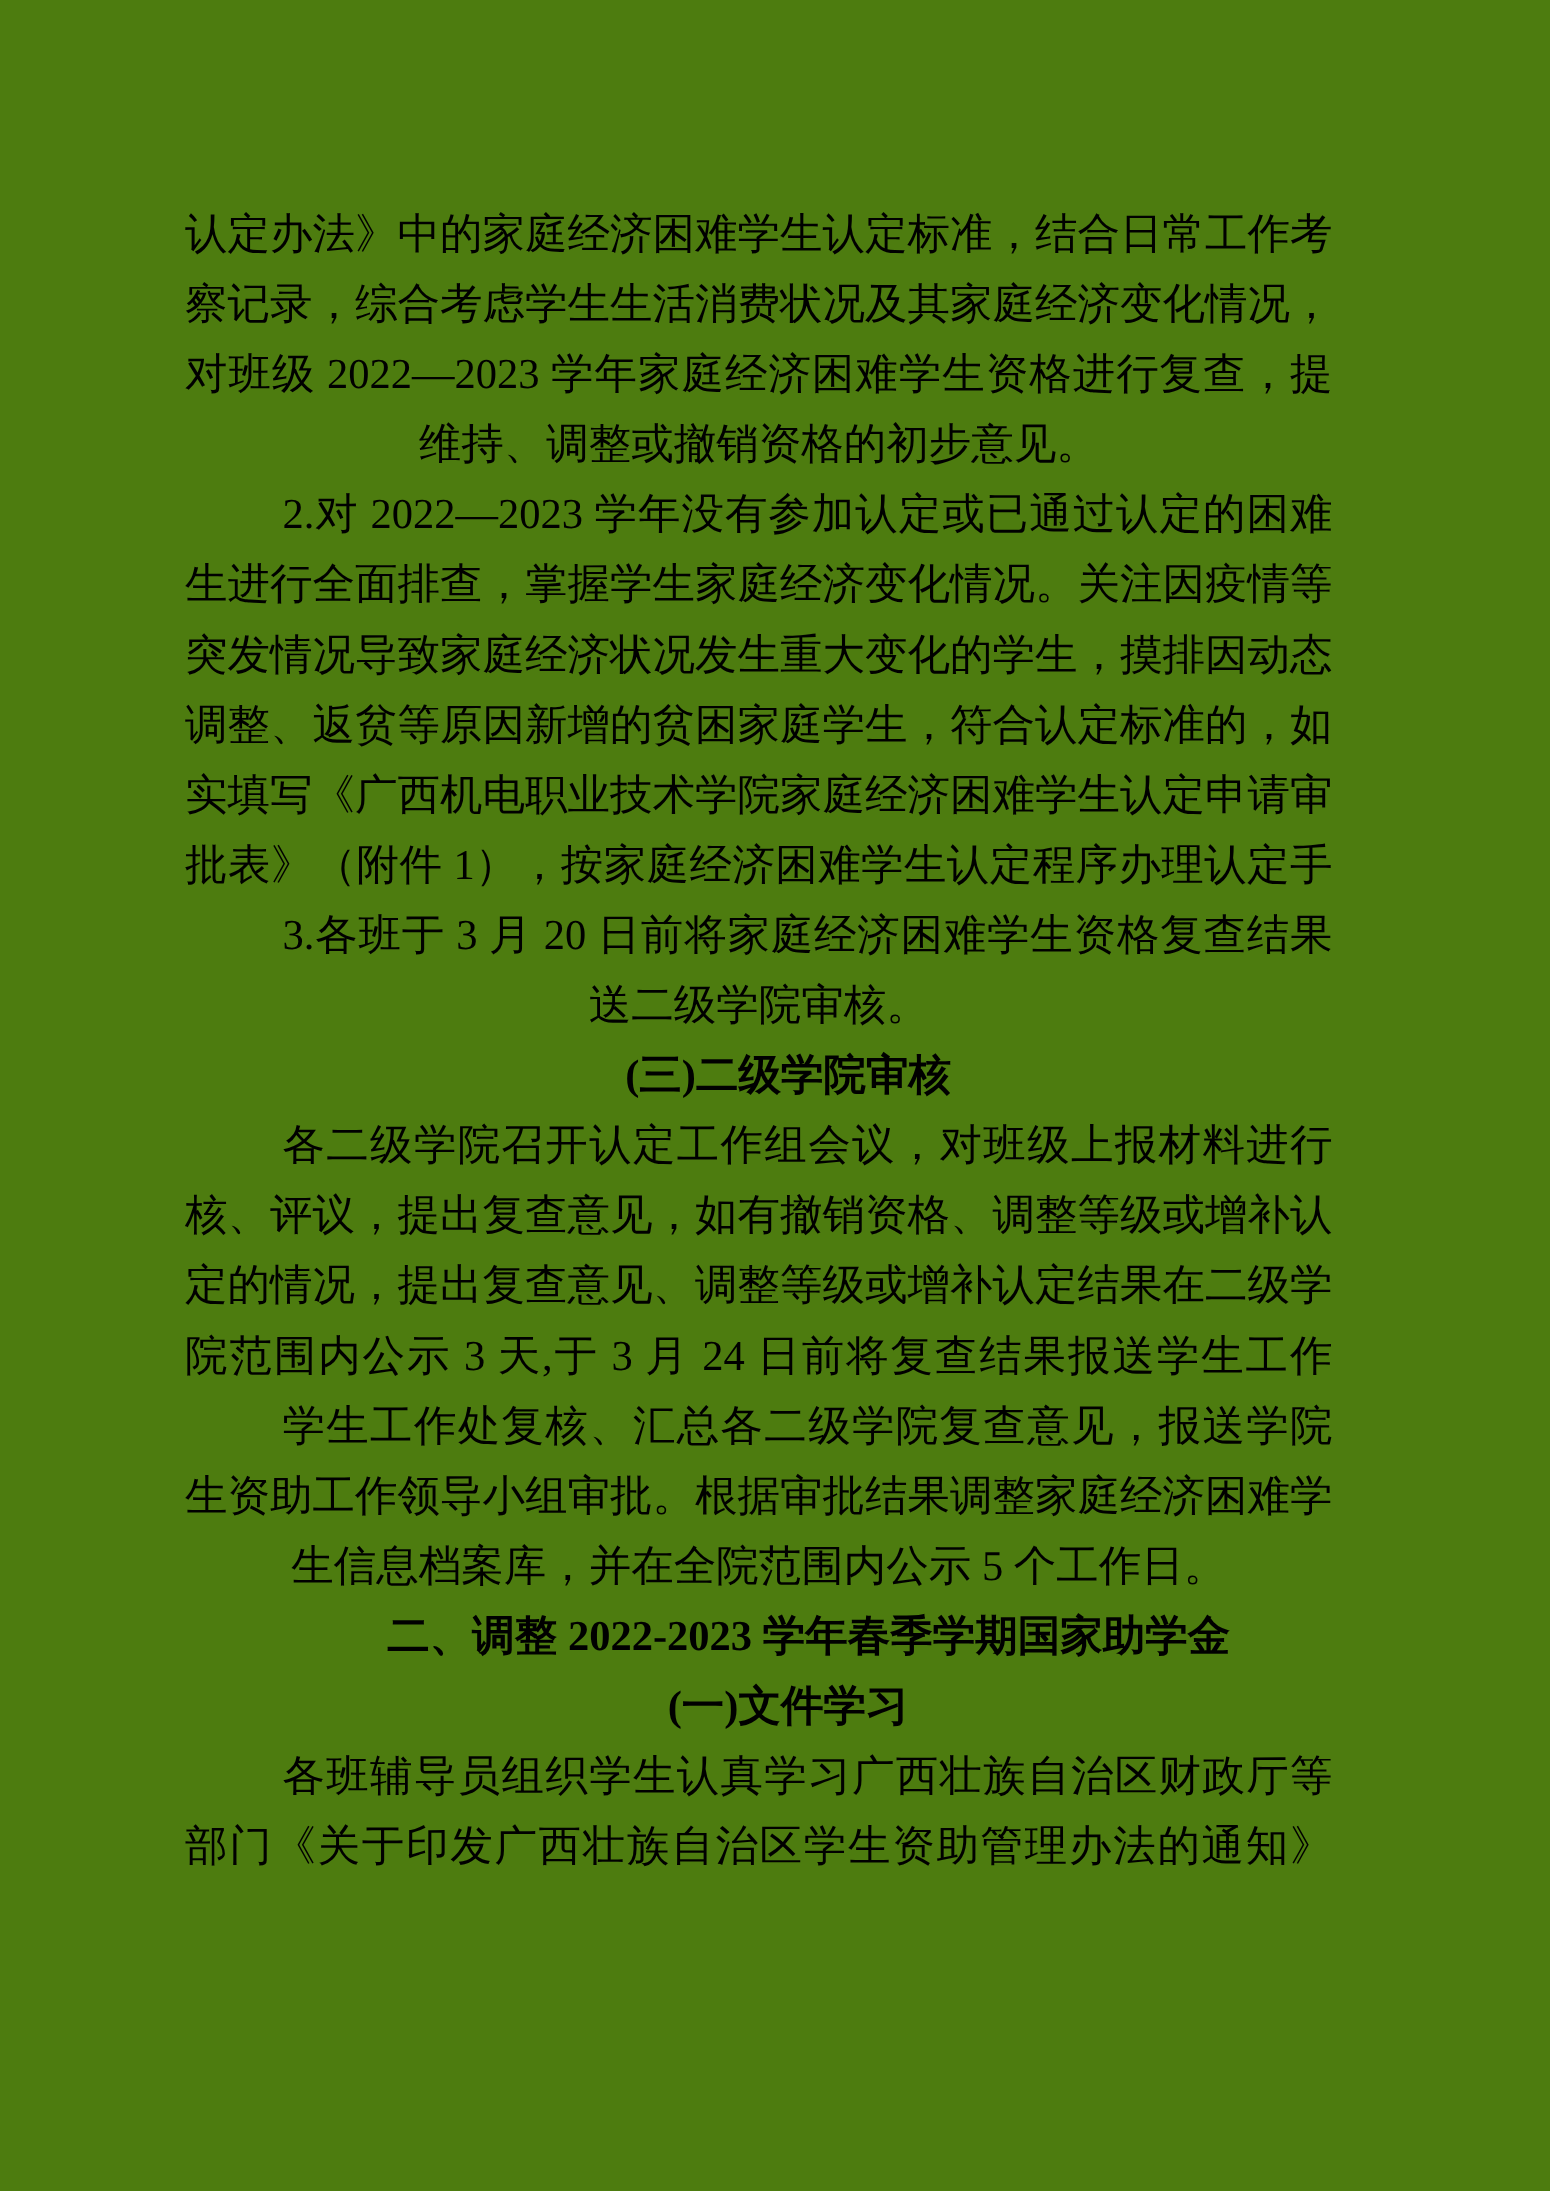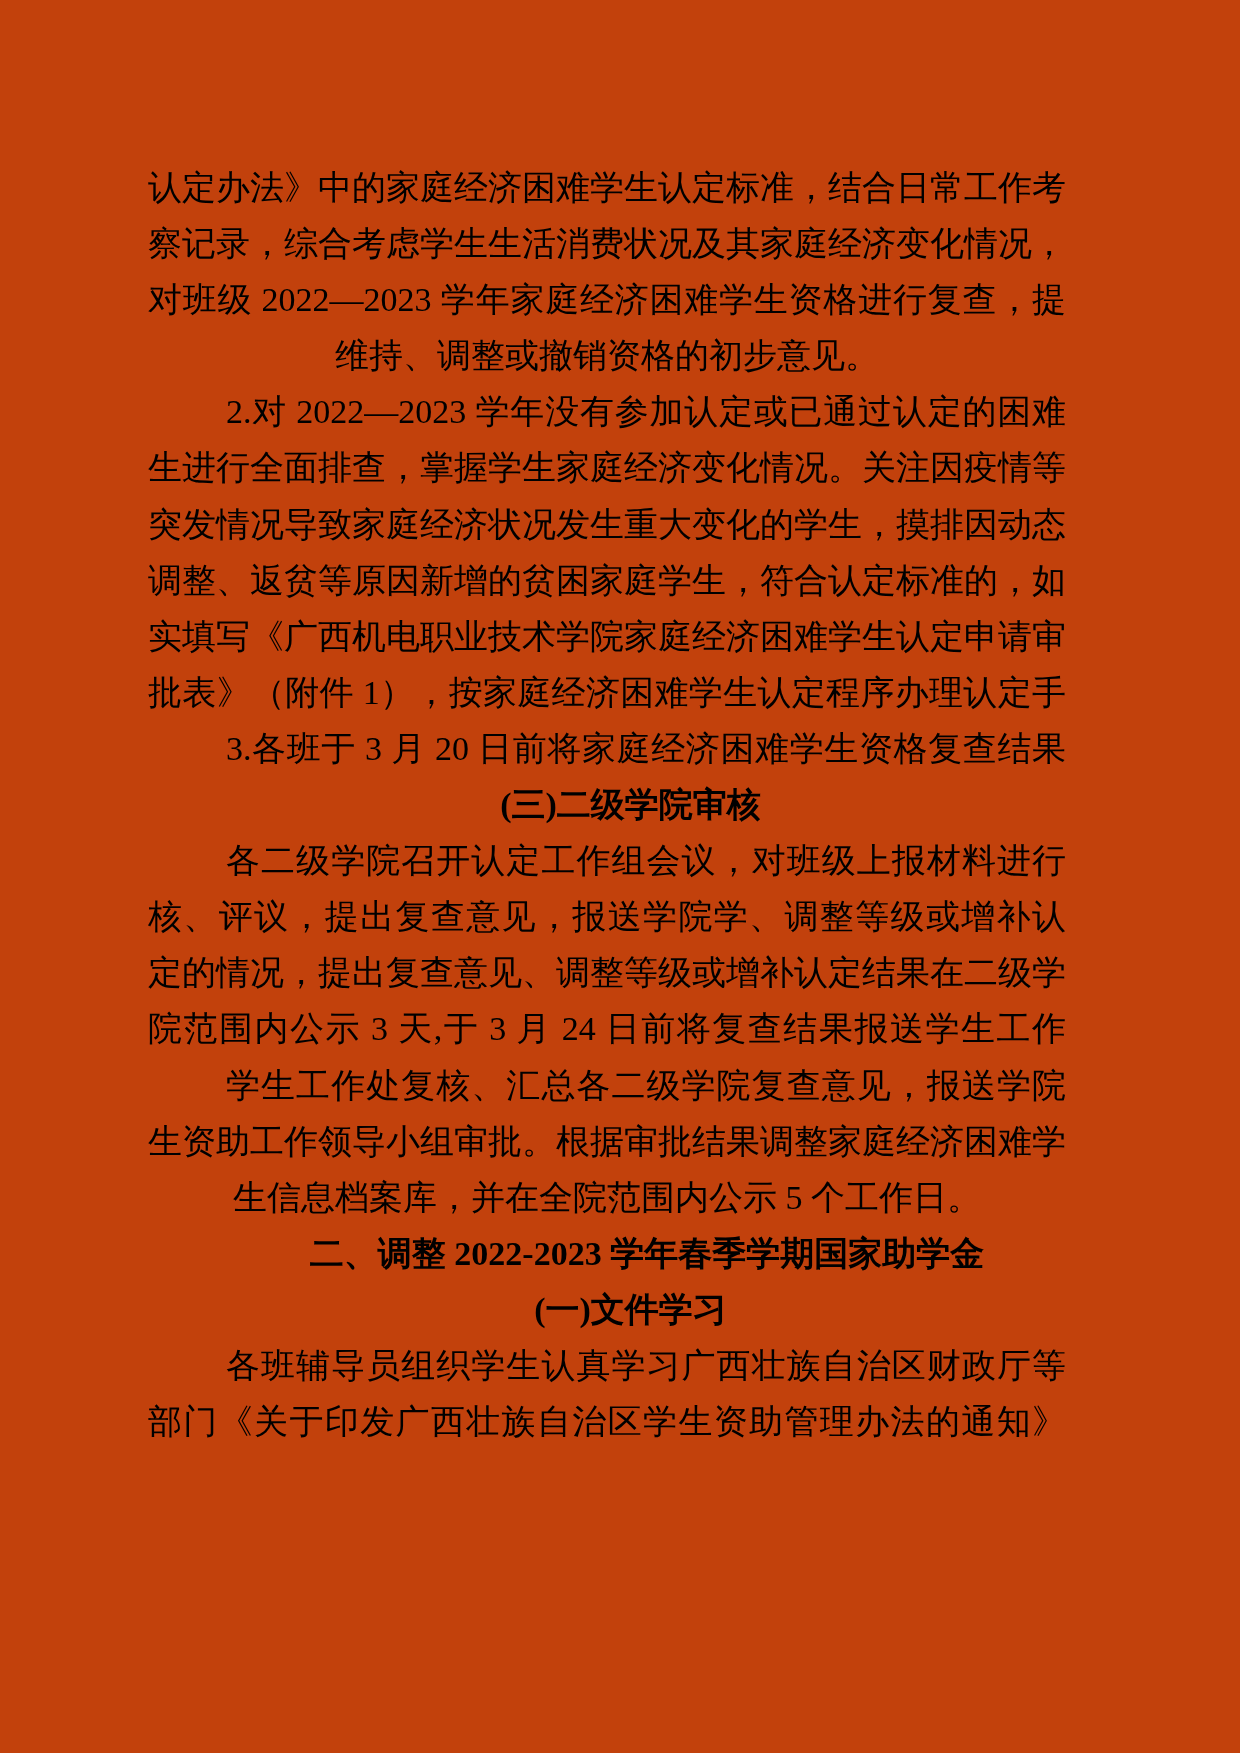--- a/index.html
+++ b/index.html
@@ -5,21 +5,21 @@
   html, body {
     margin: 0;
     padding: 0;
     background: #888;
   }
   .page {
     position: relative;
     width: 1240px;
     height: 1753px;
     margin: 0 auto;
-    background: #c2410c;
+    background: #4d7c0f;
     color: #000000;
     font-family: "Liberation Serif", "DejaVu Serif", serif;
     overflow: hidden;
   }
   .content {
     position: absolute;
     left: 148px;
     top: 160px;
     width: 918px;
   }
@@ -59,23 +59,24 @@
     <div class="ln fill">察记录，综合考虑学生生活消费状况及其家庭经济变化情况，</div>
     <div class="ln fill">对班级 2022—2023 学年家庭经济困难学生资格进行复查，提出</div>
     <div class="ln">维持、调整或撤销资格的初步意见。</div>
     <div class="ln fill ind">2.对 2022—2023 学年没有参加认定或已通过认定的困难学</div>
     <div class="ln fill">生进行全面排查，掌握学生家庭经济变化情况。关注因疫情等</div>
     <div class="ln fill">突发情况导致家庭经济状况发生重大变化的学生，摸排因动态</div>
     <div class="ln fill">调整、返贫等原因新增的贫困家庭学生，符合认定标准的，如</div>
     <div class="ln fill">实填写《广西机电职业技术学院家庭经济困难学生认定申请审</div>
     <div class="ln fill">批表》（附件 1），按家庭经济困难学生认定程序办理认定手续。</div>
     <div class="ln fill ind">3.各班于 3 月 20 日前将家庭经济困难学生资格复查结果报</div>
+    <div class="ln">送二级学院审核。</div>
     <div class="ln hd">(三)二级学院审核</div>
     <div class="ln fill ind">各二级学院召开认定工作组会议，对班级上报材料进行审</div>
-    <div class="ln fill">核、评议，提出复查意见，报送学院学、调整等级或增补认</div>
+    <div class="ln fill">核、评议，提出复查意见，如有撤销资格、调整等级或增补认</div>
     <div class="ln fill">定的情况，提出复查意见、调整等级或增补认定结果在二级学</div>
     <div class="ln fill">院范围内公示 3 天,于 3 月 24 日前将复查结果报送学生工作处。</div>
     <div class="ln fill ind">学生工作处复核、汇总各二级学院复查意见，报送学院学</div>
     <div class="ln fill">生资助工作领导小组审批。根据审批结果调整家庭经济困难学</div>
     <div class="ln">生信息档案库，并在全院范围内公示 5 个工作日。</div>
     <div class="ln hd2">二、调整 2022-2023 学年春季学期国家助学金</div>
     <div class="ln hd">(一)文件学习</div>
     <div class="ln fill ind">各班辅导员组织学生认真学习广西壮族自治区财政厅等 5</div>
     <div class="ln fill">部门《关于印发广西壮族自治区学生资助管理办法的通知》（桂</div>
   </div>

